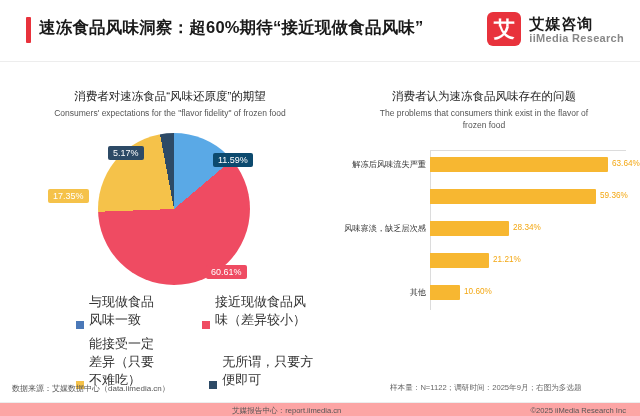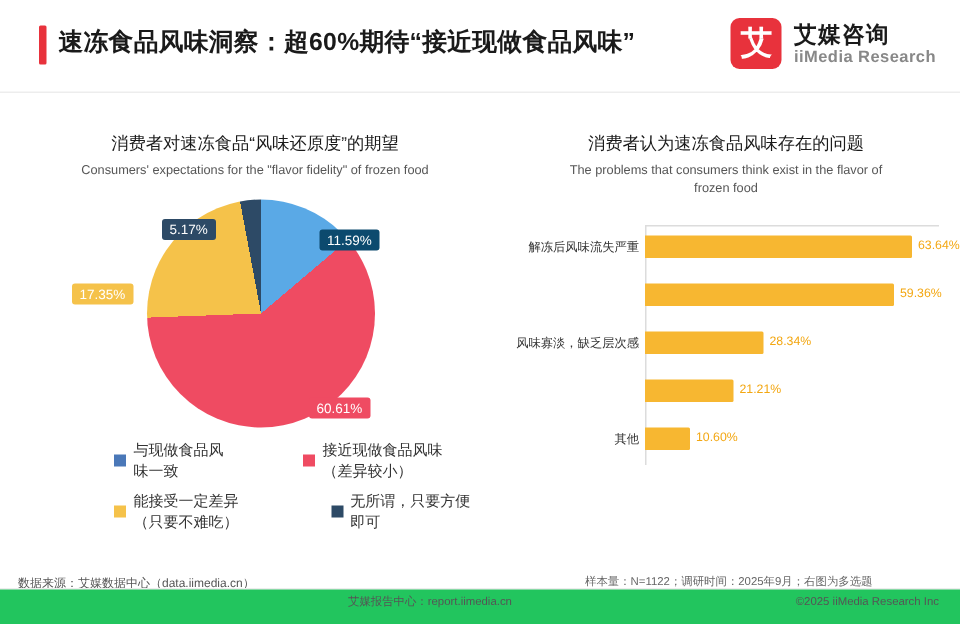--- a/index.html
+++ b/index.html
@@ -57,21 +57,21 @@
     position: absolute; font-size: 9px; color: #fff; font-weight: normal;
     padding: 2px 5px; border-radius: 2px; white-space: nowrap;
   }
   .pl-blue   { background: #0c4a6e; }
   .pl-red    { background: #ef4b62; }
   .pl-yellow { background: #f5c24a; }
   .pl-dark   { background: #2d4a66; }
 
   .legend { position: absolute; left: 18px; top: 205px; width: 290px; }
   .legend-row { display: flex; margin-bottom: 6px; }
-  .legend-item { display: flex; align-items: center; font-size: 10px; color: #333; padding-left: 48px; }
+  .legend-item { display: flex; align-items: flex-end; font-size: 13px; color: #333; padding-left: 48px; }
   .legend-sq { width: 8px; height: 8px; margin-right: 5px; flex: none; }
   .li-1 { width: 126px; }
   .li-2 { width: 160px; }
 
   
   .bars { position: relative; width: 300px; height: 190px; margin-top: 19px; }
   .bar-row { position: relative; height: 30px; margin-bottom: 2px; }
   .bar-label {
     position: absolute; right: 208px; top: 9px; width: 140px; text-align: right;
     font-size: 8.2px; color: #333; white-space: nowrap;
@@ -95,22 +95,22 @@
   .src-left {
     position: absolute; left: 12px; top: 383px; font-size: 8px; color: #555;
   }
   .src-right-1 {
     position: absolute; left: 390px; top: 371px; font-size: 7.6px; color: #666;
   }
   .src-right-2 {
     position: absolute; left: 390px; top: 383px; font-size: 7.6px; color: #666;
   }
   .footer {
-    position: absolute; left: 0; bottom: 0; width: 640px; height: 24px;
-    border-top: 1px solid #ededed; background: #22c55e;
+    position: absolute; left: 0; bottom: 0; width: 640px; height: 14px;
+    border-top: 1px solid #ededed; background: #fca5a5;
   }
   .footer-left { position: absolute; left: 232px; top: 3px; font-size: 7.6px; color: #555; }
   .footer-right { position: absolute; right: 14px; top: 3px; font-size: 7.6px; color: #555; }
 </style>
 </head>
 <body>
 
 <div class="page">
 
   <div class="header">

